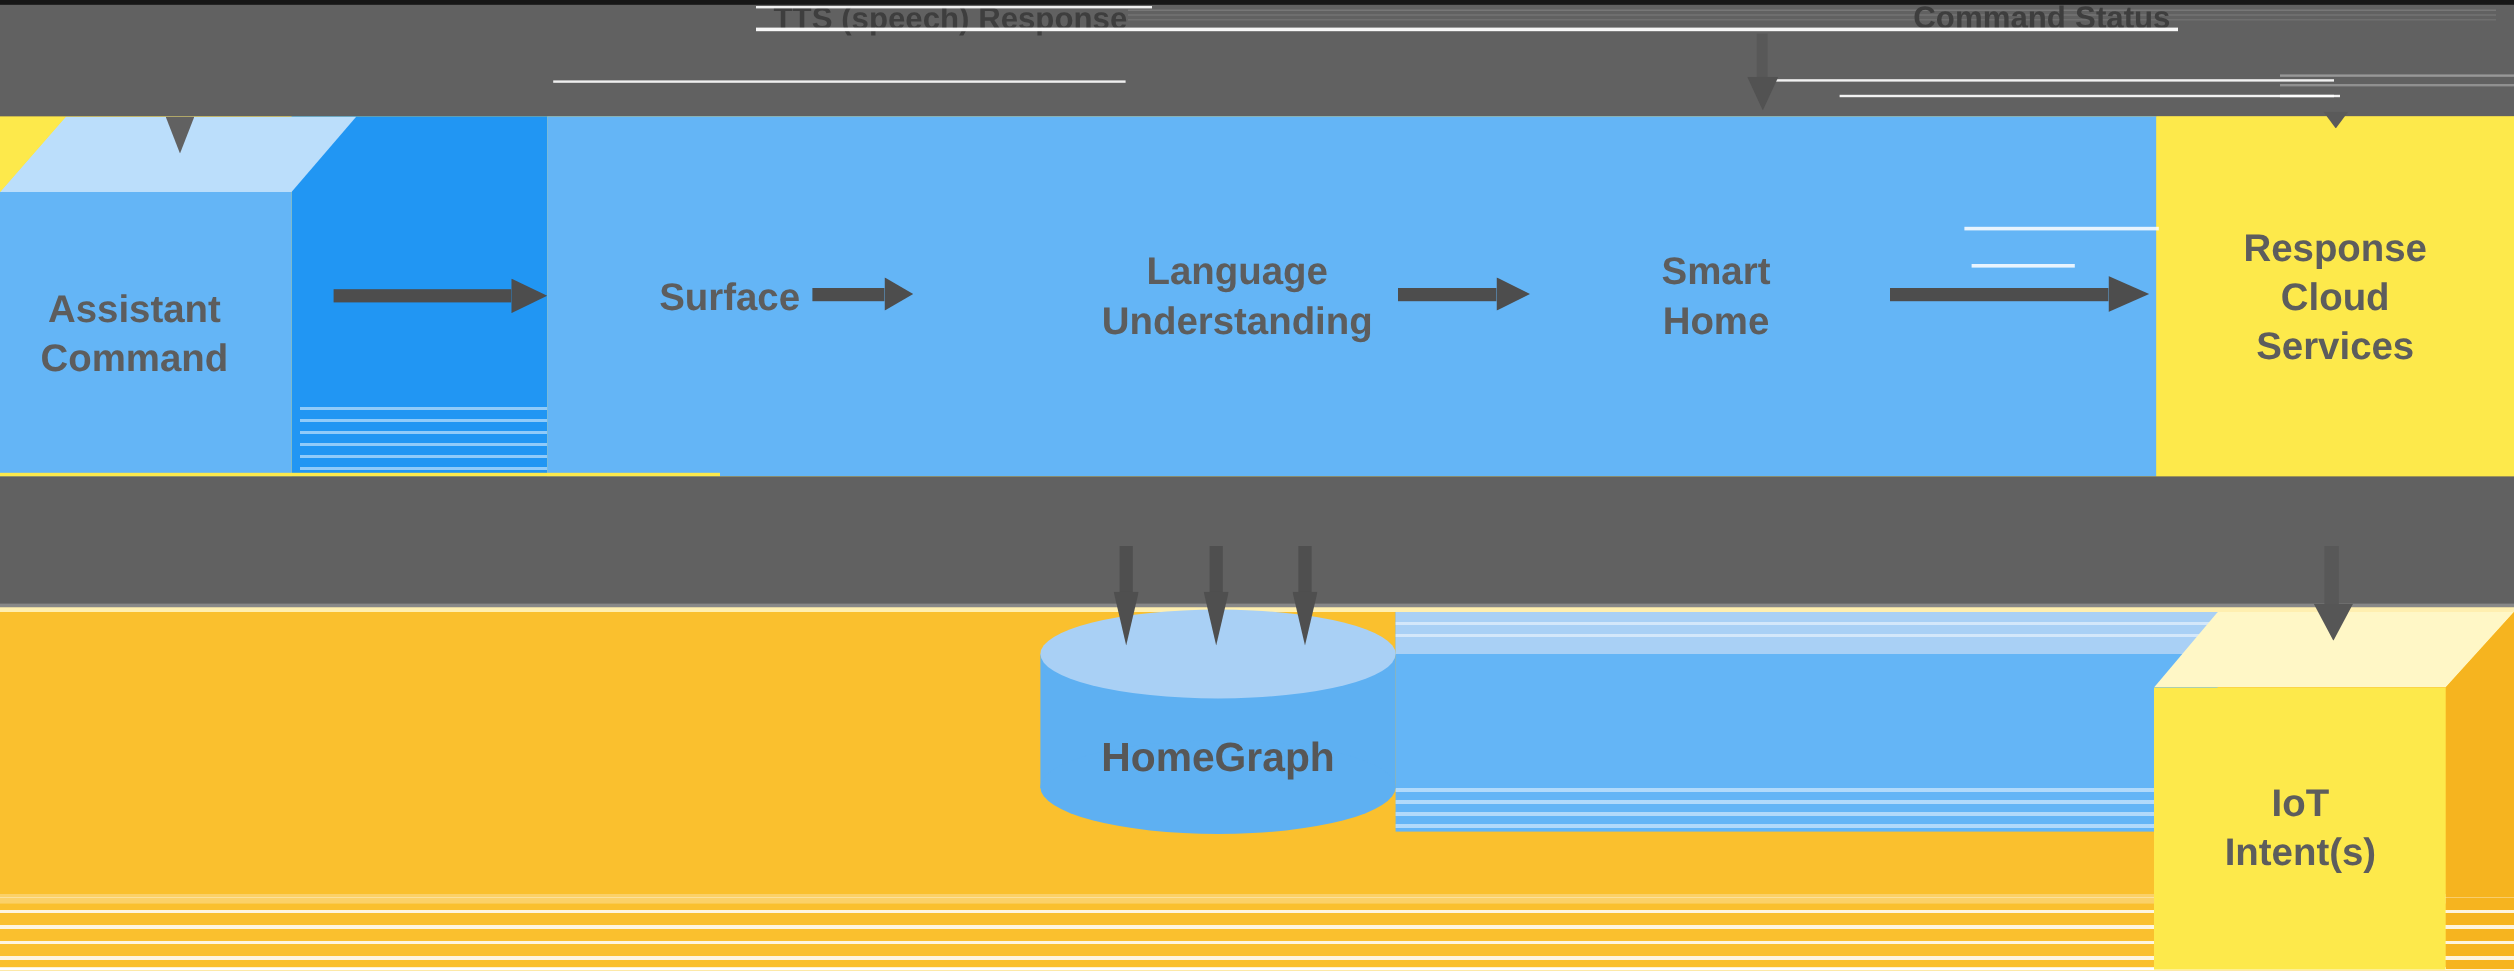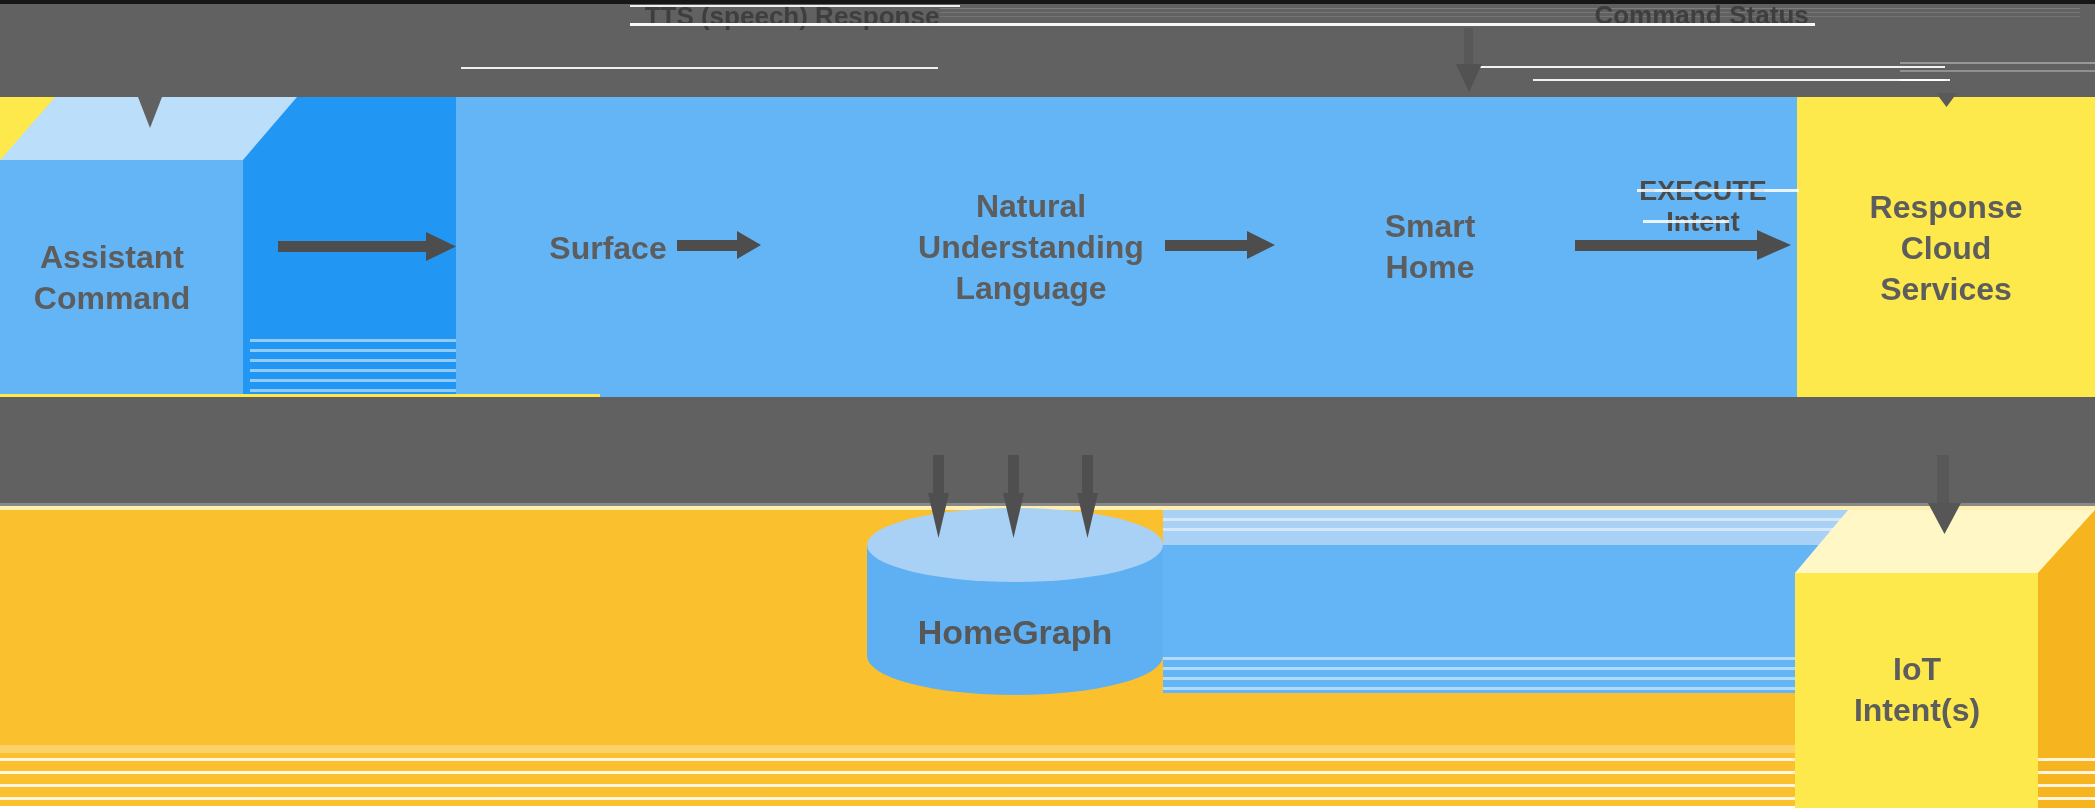--- a/index.html
+++ b/index.html
@@ -89,40 +89,35 @@
   <div class="node-label" style="left:112px;top:278px">
     <div>Assistant</div>
     <div>Command</div>
   </div>
 
   <div class="node-label" style="left:608px;top:248px">
     <div>Surface</div>
   </div>
 
   <div class="node-label" style="left:1031px;top:247px">
-    <div>Natural</div>
+    <div>Language</div>
     <div>Understanding</div>
-    <div>Language</div>
   </div>
 
   <div class="node-label" style="left:1430px;top:247px">
     <div>Smart</div>
     <div>Home</div>
   </div>
 
   <div class="node-label" style="left:1946px;top:248px">
     <div>Response</div>
     <div>Cloud</div>
     <div>Services</div>
   </div>
 
-  <div class="flow-label" style="left:1703px;top:207px">
-    <div>EXECUTE</div>
-    <div>Intent</div>
-  </div>
   <div class="glitch" style="left:1637px;top:189px;width:162px;height:3px;opacity:.85"></div>
   <div class="glitch" style="left:1643px;top:220px;width:86px;height:3px;opacity:.85"></div>
 
   <div class="band" style="left:0;top:397px;width:2095px;height:110px"></div>
   <div class="glitch" style="left:0;top:503px;width:2095px;height:3px;opacity:.25"></div>
   <div class="abs" style="left:0;top:506px;width:2095px;height:4px;background:#FFEFB0"></div>
 
   <div class="abs" style="left:0;top:510px;width:2095px;height:299px;background:#FAC02E"></div>
   <div class="abs" style="left:0;top:745px;width:2095px;height:8px;background:rgba(255,255,255,.28)"></div>
   <div class="stripes" style="left:0;top:748px;width:2095px;height:58px"></div>

